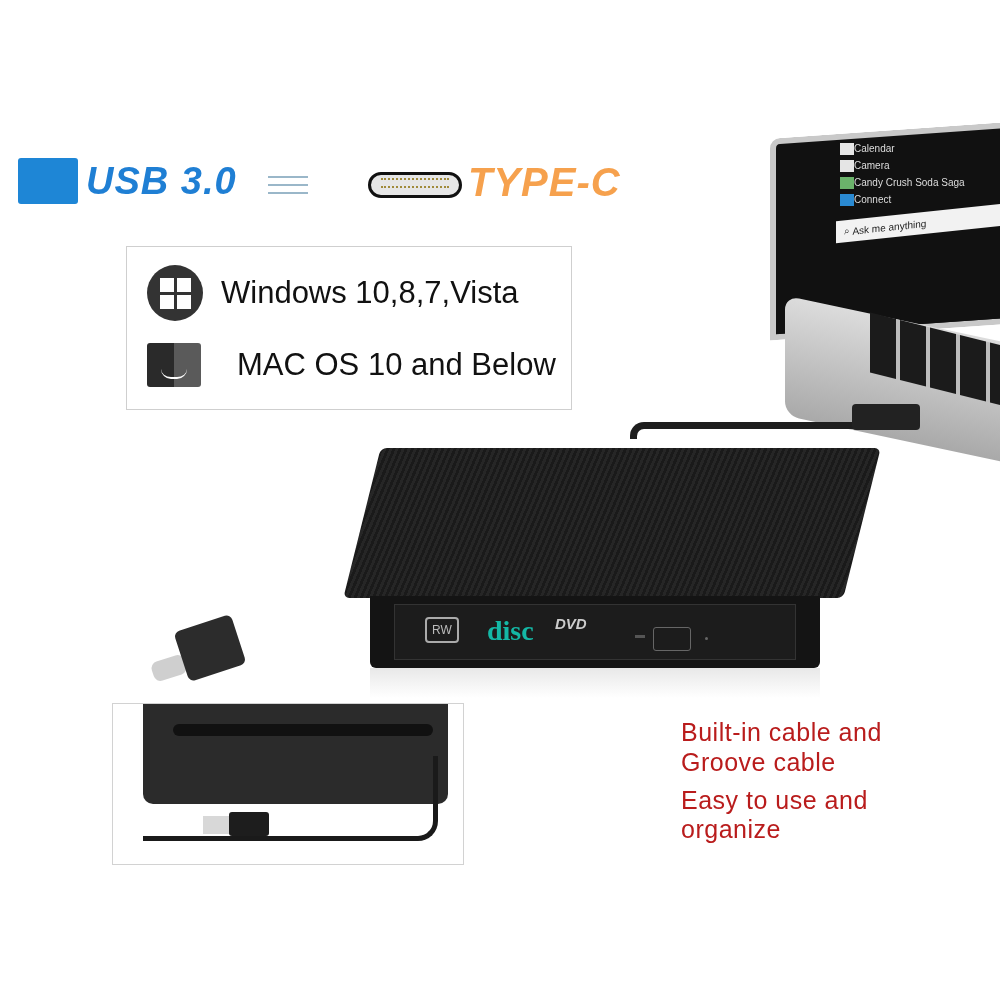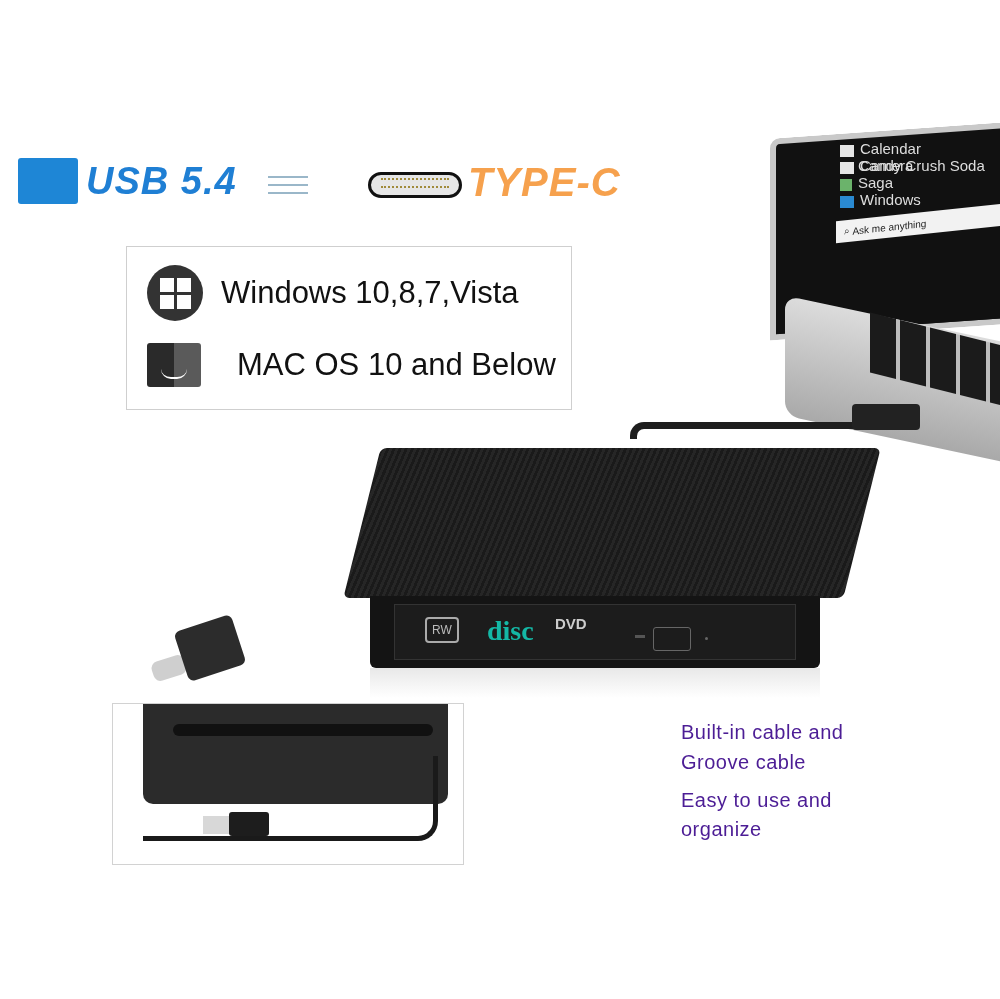--- a/index.html
+++ b/index.html
@@ -19,56 +19,56 @@
   .os-box{left:126px;top:246px;width:446px;height:164px;border:1px solid #cfcfcf;box-sizing:border-box;padding-left:48px;}
   .os-row{position:absolute;left:20px;display:flex;align-items:center;}
   .win-icon{width:56px;height:56px;border-radius:50%;background:#333;display:grid;grid-template-columns:14px 14px;grid-template-rows:14px 14px;gap:3px;place-content:center;}
   .win-icon div{background:#fff;}
   .mac-icon{width:54px;height:44px;background:linear-gradient(90deg,#2a2a2a 50%,#5a5a5a 50%);border-radius:3px;position:relative;}
   .mac-icon::after{content:"";position:absolute;left:14px;right:14px;bottom:8px;height:8px;border-bottom:2px solid #fff;border-radius:0 0 10px 10px;}
   .os-label{font-size:31px;color:#111;margin-left:18px;}
   
   .laptop-screen{left:770px;top:130px;width:240px;height:190px;background:#111;border:6px solid #c9c9c9;border-right:none;border-radius:10px 0 0 0;transform:skewY(-4deg);}
   .startmenu{left:840px;top:130px;width:160px;height:100px;}
-  .sm-item{font-size:15px;color:#ddd;height:17px;display:flex;align-items:flex-end;gap:6px;}
+  .sm-item{font-size:10px;color:#ddd;height:17px;display:flex;align-items:center;}
   .sm-icon{width:14px;height:12px;background:#e5e5e5;display:inline-block;}
   .search-bar{left:836px;top:212px;width:170px;height:22px;background:#f2f2f2;font-size:10px;color:#222;padding-left:8px;display:flex;align-items:center;transform:skewY(-6deg);}
   .laptop-base{left:785px;top:320px;width:230px;height:120px;background:linear-gradient(#dcdcdc,#a9a9a9);border-radius:14px 0 0 14px;transform:skewY(12deg);}
   .keyboard{left:870px;top:330px;width:140px;height:60px;background:repeating-linear-gradient(90deg,#1b1b1b 0 26px,#bdbdbd 26px 30px);transform:skewY(14deg);}
   .usb-plug{left:852px;top:404px;width:68px;height:26px;background:#222;border-radius:4px;}
   .cable{left:630px;top:422px;width:230px;height:10px;border-top:7px solid #1e1e1e;border-left:7px solid #1e1e1e;border-radius:14px 0 0 0;}
   
   .drive-top{left:362px;top:448px;width:500px;height:150px;background:repeating-linear-gradient(100deg,#1a1a1a 0 3px,#262626 3px 6px);transform:skewX(-14deg);border-radius:6px;}
   .drive-front{left:370px;top:596px;width:450px;height:72px;background:#141414;border-radius:0 0 6px 6px;}
   .bezel{position:absolute;left:24px;top:8px;right:24px;bottom:8px;background:#1c1c1c;border:1px solid #333;}
   .logo-rw{position:absolute;left:30px;top:12px;width:30px;height:22px;border:2px solid #aaa;border-radius:4px;color:#bbb;font-size:12px;font-weight:normal;text-align:center;line-height:22px;}
   .logo-disc{position:absolute;left:92px;top:10px;color:#14b8a6;font-size:28px;font-weight:bold;font-family:Liberation Serif, serif;}
-  .logo-dvd{position:absolute;left:160px;top:10px;color:#ccc;font-size:15px;font-weight:bold;}
+  .logo-dvd{position:absolute;left:160px;top:10px;color:#ccc;font-size:15px;font-style:italic;font-weight:bold;}
   .led{position:absolute;left:240px;top:30px;width:10px;height:3px;background:#555;}
   .eject{position:absolute;left:258px;top:22px;width:36px;height:22px;border:1px solid #666;border-radius:3px;}
   .pinhole{position:absolute;left:310px;top:32px;width:3px;height:3px;border-radius:50%;background:#666;}
   .reflection{left:370px;top:668px;width:450px;height:30px;background:linear-gradient(#e8e8e8,#fff);}
   
   .adapter{left:180px;top:622px;width:60px;height:52px;background:#2c2c2c;border-radius:6px;transform:rotate(-18deg);}
   .adapter-tip{left:152px;top:658px;width:34px;height:20px;background:#cfcfcf;border-radius:7px;transform:rotate(-18deg);}
   
   .groove-box{left:112px;top:703px;width:352px;height:162px;border:1px solid #d2d2d2;box-sizing:border-box;overflow:hidden;}
   .groove-body{position:absolute;left:30px;top:0;width:305px;height:100px;background:#2b2b2b;border-radius:0 0 10px 10px;}
   .groove-channel{position:absolute;left:60px;top:20px;width:260px;height:12px;background:#111;border-radius:6px;}
   .groove-cable{position:absolute;left:30px;top:52px;width:290px;height:80px;border:5px solid #1a1a1a;border-top:none;border-left:none;border-radius:0 0 20px 0;}
   .groove-plug-metal{position:absolute;left:90px;top:112px;width:28px;height:18px;background:#d8d8d8;}
   .groove-plug{position:absolute;left:116px;top:108px;width:40px;height:24px;background:#1d1d1d;border-radius:3px;}
   
-  .feature{left:681px;font-size:20px;color:#4c1d95;line-height:29px;letter-spacing:0.5px;}
+  .feature{left:681px;font-size:25px;color:#b91c1c;line-height:29px;letter-spacing:0.5px;}
 </style>
 </head>
 <body>
 
 <div class="abs usb-logo"></div>
-<div class="abs usb-text">USB 5.4</div>
+<div class="abs usb-text">USB 3.0</div>
 <div class="abs usb-lines">
     <div></div>
     <div></div>
     <div></div>
   </div>
 <div class="abs typec-port"></div>
 <div class="abs typec-text">TYPE-C</div>
 
 <div class="abs os-box">
   <div class="os-row" style="top:18px;">
@@ -95,21 +95,21 @@
   <div class="sm-item">
       <span class="sm-icon"></span>
       <span>Camera</span>
     </div>
   <div class="sm-item">
       <span class="sm-icon" style="background:#6bb36b"></span>
       <span>Candy Crush Soda Saga</span>
     </div>
   <div class="sm-item">
       <span class="sm-icon" style="background:#2a8ad2"></span>
-      <span>Windows</span>
+      <span>Connect</span>
     </div>
 </div>
 <div class="abs search-bar">⌕&nbsp;<span>Ask me anything</span></div>
 <div class="abs laptop-base"></div>
 <div class="abs keyboard"></div>
 <div class="abs cable"></div>
 <div class="abs usb-plug"></div>
 
 <div class="abs drive-top"></div>
 <div class="abs drive-front">

